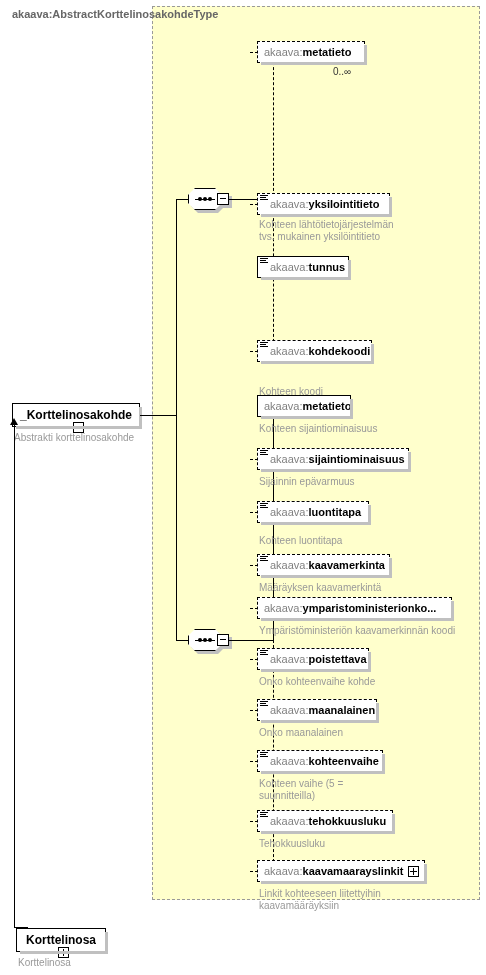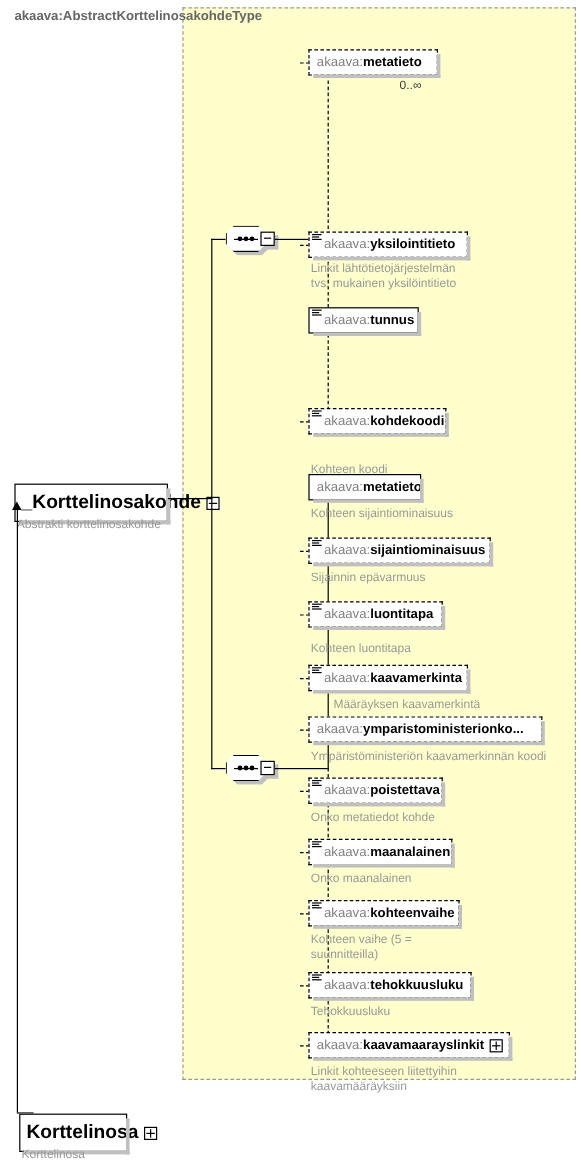--- a/index.html
+++ b/index.html
@@ -189,23 +189,24 @@
   }
 
   
   .rootbox {
     position: absolute;
     height: 24px;
     background: #ffffff;
     border: 1px solid #000000;
     display: flex;
     align-items: center;
-    padding: 15px 5px;
-    font-size: 16px;
+    padding: 4px 5px;
+    font-size: 12px;
     white-space: nowrap;
+    flex-direction: column;
   }
   .rootbox::after {
     content: "";
     position: absolute;
     left: 3px; top: 100%;
     width: 100%; height: 3px;
     background: #c0c0c0;
   }
   .rootbox .shadow-r {
     position: absolute;
@@ -279,21 +280,21 @@
   <div class="node optional has-icon" style="left:257px; top:193px; width:133px;">
     <span class="doc-icon">
         <i></i>
         <i></i>
         <i></i>
       </span>
     <span class="ns">akaava:</span>
       <span class="nm">yksilointitieto</span>
     <span class="shadow-r"></span>
   </div>
-  <div class="anno" style="left:259px; top:219px; width:140px;">Linkit lähtötietojärjestelmän
+  <div class="anno" style="left:259px; top:219px; width:140px;">Kohteen lähtötietojärjestelmän
 tvs. mukainen yksilöintitieto</div>
 
   <div class="ln h" style="left:273px; top:267px; width:14px;"></div>
   <div class="node required has-icon" style="left:257px; top:256px; width:92px;">
     <span class="doc-icon">
         <i></i>
         <i></i>
         <i></i>
       </span>
     <span class="ns">akaava:</span>
@@ -369,42 +370,42 @@
   <div class="node optional has-icon" style="left:257px; top:554px; width:133px;">
     <span class="doc-icon">
         <i></i>
         <i></i>
         <i></i>
       </span>
     <span class="ns">akaava:</span>
       <span class="nm">kaavamerkinta</span>
     <span class="shadow-r"></span>
   </div>
-  <div class="anno" style="left:259px; top:582px; width:160px;text-align:center;">Määräyksen kaavamerkintä</div>
+  <div class="anno" style="left:259px; top:582px; width:160px;">Määräyksen kaavamerkintä</div>
 
   <div class="dash-h" style="left:250px; top:608px; width:23px;"></div>
   <div class="node optional" style="left:257px; top:597px; width:195px;">
     <span class="ns">akaava:</span>
       <span class="nm">ymparistoministerionko...</span>
     <span class="shadow-r"></span>
   </div>
   <div class="anno" style="left:259px; top:625px; width:215px;">Ympäristöministeriön kaavamerkinnän koodi</div>
 
   <div class="dash-h" style="left:250px; top:659px; width:23px;"></div>
   <div class="node optional has-icon" style="left:257px; top:648px; width:112px;">
     <span class="doc-icon">
         <i></i>
         <i></i>
         <i></i>
       </span>
     <span class="ns">akaava:</span>
       <span class="nm">poistettava</span>
     <span class="shadow-r"></span>
   </div>
-  <div class="anno" style="left:259px; top:676px; width:160px;">Onko metatiedot kohde</div>
+  <div class="anno" style="left:259px; top:676px; width:160px;">Onko kohteenvaihe kohde</div>
 
   <div class="dash-h" style="left:250px; top:710px; width:23px;"></div>
   <div class="node optional has-icon" style="left:257px; top:699px; width:120px;">
     <span class="doc-icon">
         <i></i>
         <i></i>
         <i></i>
       </span>
     <span class="ns">akaava:</span>
       <span class="nm">maanalainen</span>

